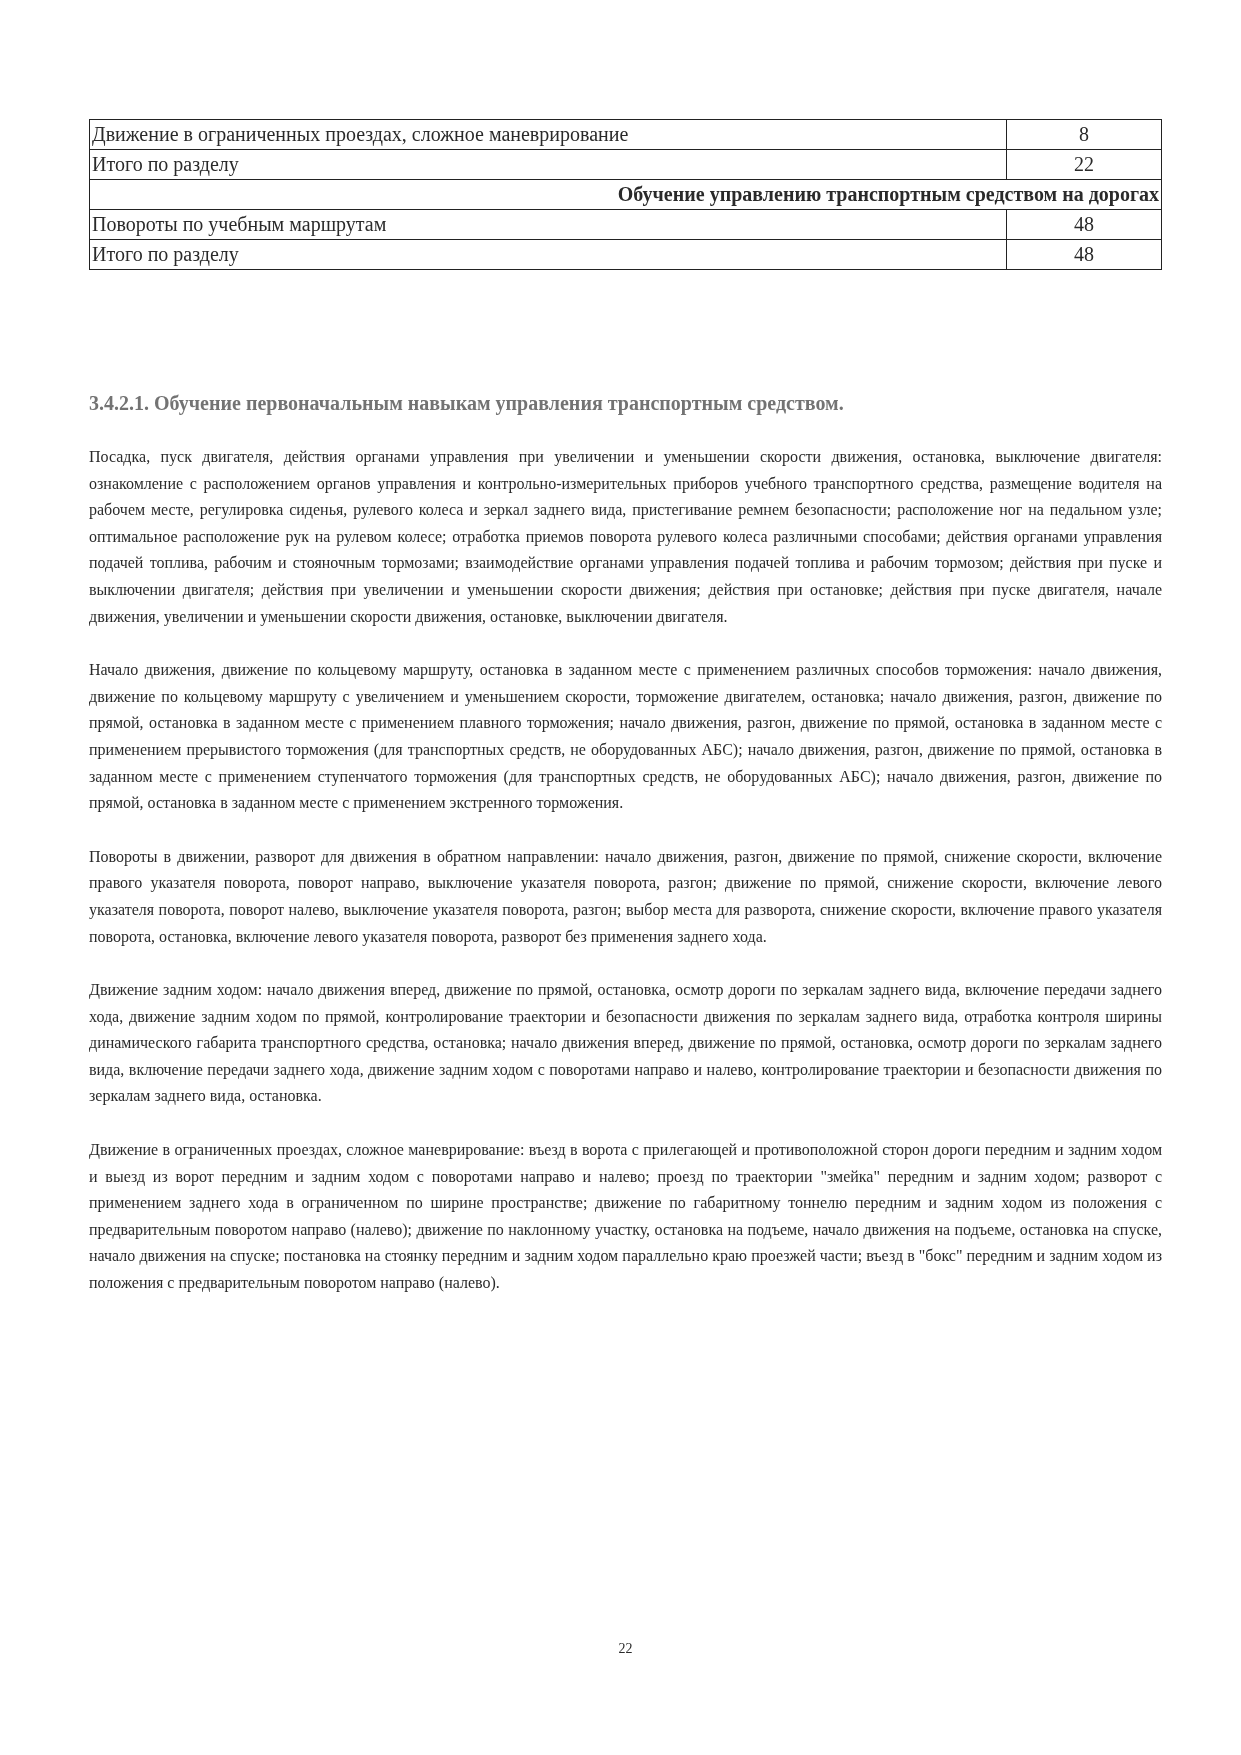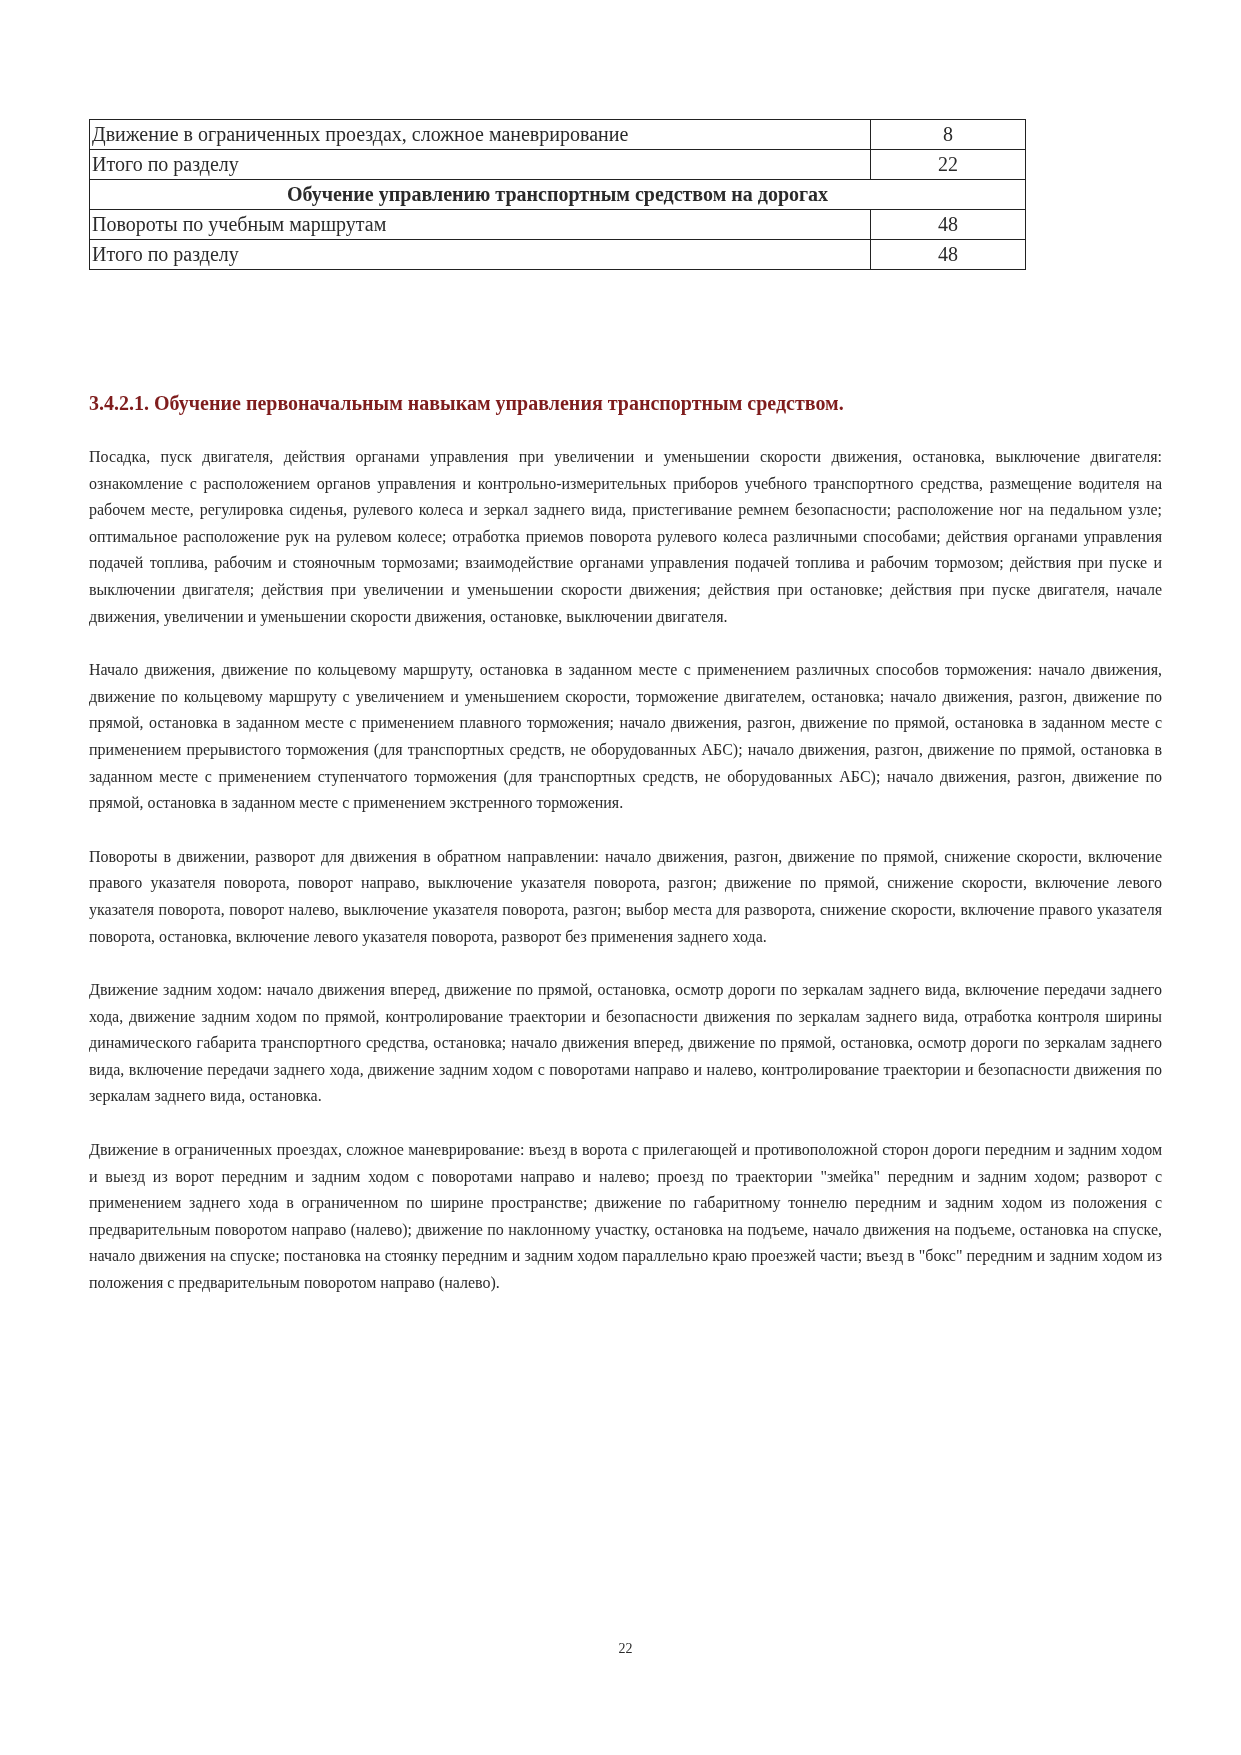--- a/index.html
+++ b/index.html
@@ -1,22 +1,22 @@
 <!DOCTYPE html>
 <html><head>
 <meta charset="utf-8">
 <style>
   html, body { margin:0; padding:0; background:#ffffff; }
   body { width:1241px; height:1755px; position:relative; overflow:hidden; font-family:"Liberation Serif", serif; color:#2a2a2a; }
   .page { position:absolute; left:89px; top:0; width:1073px; }
-  table.hours { position:absolute; top:119px; left:0; width:937px; border-collapse:collapse; font-size:20px; }
+  table.hours { position:absolute; top:119px; left:0; width:1073px; border-collapse:collapse; font-size:20px; }
   table.hours td { border:1.5px solid #222; height:29px; padding:0 2px; line-height:29px; }
   table.hours td.num { width:150px; text-align:center; }
-  table.hours td.section { text-align:center; font-weight:bold; }
-  h3 { position:absolute; top:392px; left:0; margin:0; font-size:20px; font-weight:bold; color:#7f1d1d; }
+  table.hours td.section { text-align:right; font-weight:bold; }
+  h3 { position:absolute; top:392px; left:0; margin:0; font-size:20px; font-weight:bold; color:#737373; }
   .body-text { position:absolute; top:444px; left:0; width:1073px; }
   .body-text p { margin:0 0 27px 0; font-size:16px; line-height:26.6px; text-align:justify; }
   .page-number { position:absolute; top:1641px; left:0; width:1073px; text-align:center; font-size:14px; color:#2a2a2a; }
 </style>
 </head>
 <body>
 
 <div class="page">
   <table class="hours">
     <tbody>

